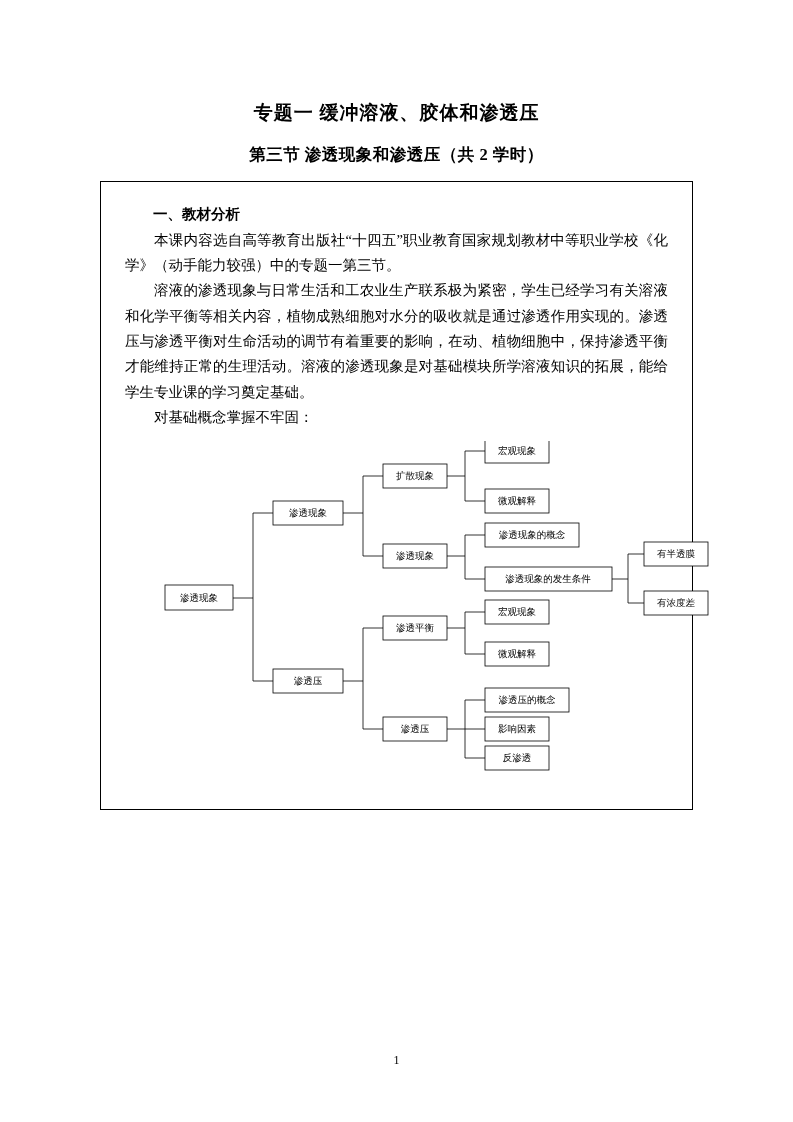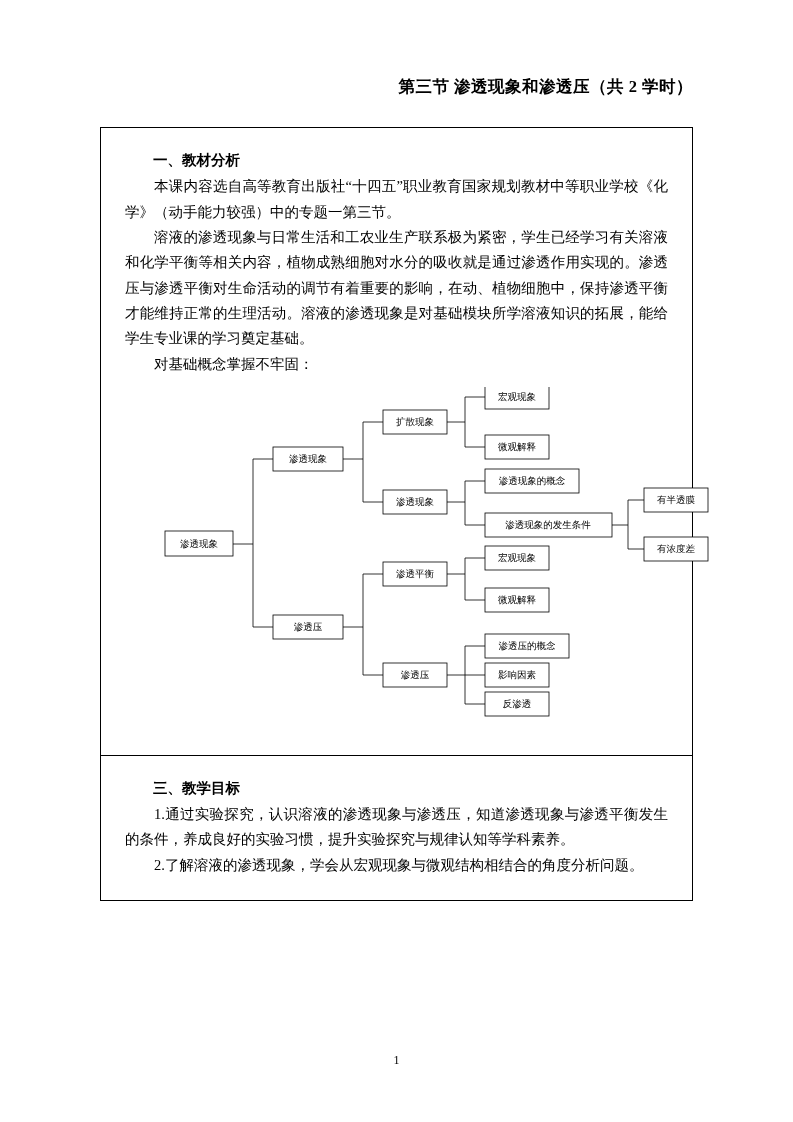--- a/index.html
+++ b/index.html
@@ -24,26 +24,26 @@
   .doc-title {
     text-align: center;
     font-size: 19px;
     font-weight: bold;
     letter-spacing: 1px;
     margin-top: 38px;
     margin-bottom: 0;
     line-height: 1.6;
   }
   .doc-subtitle {
-    text-align: right;
+    text-align: center;
     font-size: 16.5px;
     font-weight: bold;
     letter-spacing: 0.5px;
     margin-top: 14px;
-    margin-bottom: 27px;
+    margin-bottom: 12px;
     line-height: 1.6;
   }
   table.main {
     border-collapse: collapse;
     width: 100%;
     table-layout: fixed;
   }
   table.main td {
     border: 1px solid #000000;
     padding: 16px;
@@ -87,20 +87,21 @@
     text-align: center;
     font-size: 12px;
     font-family: "Liberation Serif", serif;
   }
 </style>
 </head>
 <body>
 
 <div class="page">
 
+  <div class="doc-title">专题一  缓冲溶液、胶体和渗透压</div>
   <div class="doc-subtitle">第三节  渗透现象和渗透压（共 2 学时）</div>
 
   <table class="main">
     <tbody>
       <tr>
         <td>
           <div class="cell-pad">
             <div class="section-heading">一、教材分析</div>
             <p class="body">本课内容选自高等教育出版社“十四五”职业教育国家规划教材中等职业学校《化学》（动手能力较强）中的专题一第三节。</p>
             <p class="body">溶液的渗透现象与日常生活和工农业生产联系极为紧密，学生已经学习有关溶液和化学平衡等相关内容，植物成熟细胞对水分的吸收就是通过渗透作用实现的。渗透压与渗透平衡对生命活动的调节有着重要的影响，在动、植物细胞中，保持渗透平衡才能维持正常的生理活动。溶液的渗透现象是对基础模块所学溶液知识的拓展，能给学生专业课的学习奠定基础。</p>
@@ -236,26 +237,17 @@
                   <rect x="519" y="150" width="64" height="24" fill="#ffffff" stroke="#000000" stroke-width="0.8"></rect>
                   <text class="node-text" x="551" y="165" text-anchor="middle">有浓度差</text>
                 </g>
               </svg>
             </div>
           </div>
         </td>
       </tr>
 
 
-      <tr>
-        <td>
-          <div class="cell-pad">
-            <div class="section-heading">三、教学目标</div>
-            <p class="body">1.通过实验探究，认识溶液的渗透现象与渗透压，知道渗透现象与渗透平衡发生的条件，养成良好的实验习惯，提升实验探究与规律认知等学科素养。</p>
-            <p class="body">2.了解溶液的渗透现象，学会从宏观现象与微观结构相结合的角度分析问题。</p>
-          </div>
-        </td>
-      </tr>
     </tbody>
   </table>
 
   <div class="page-number">1</div>
 </div>
 
 </body></html>

